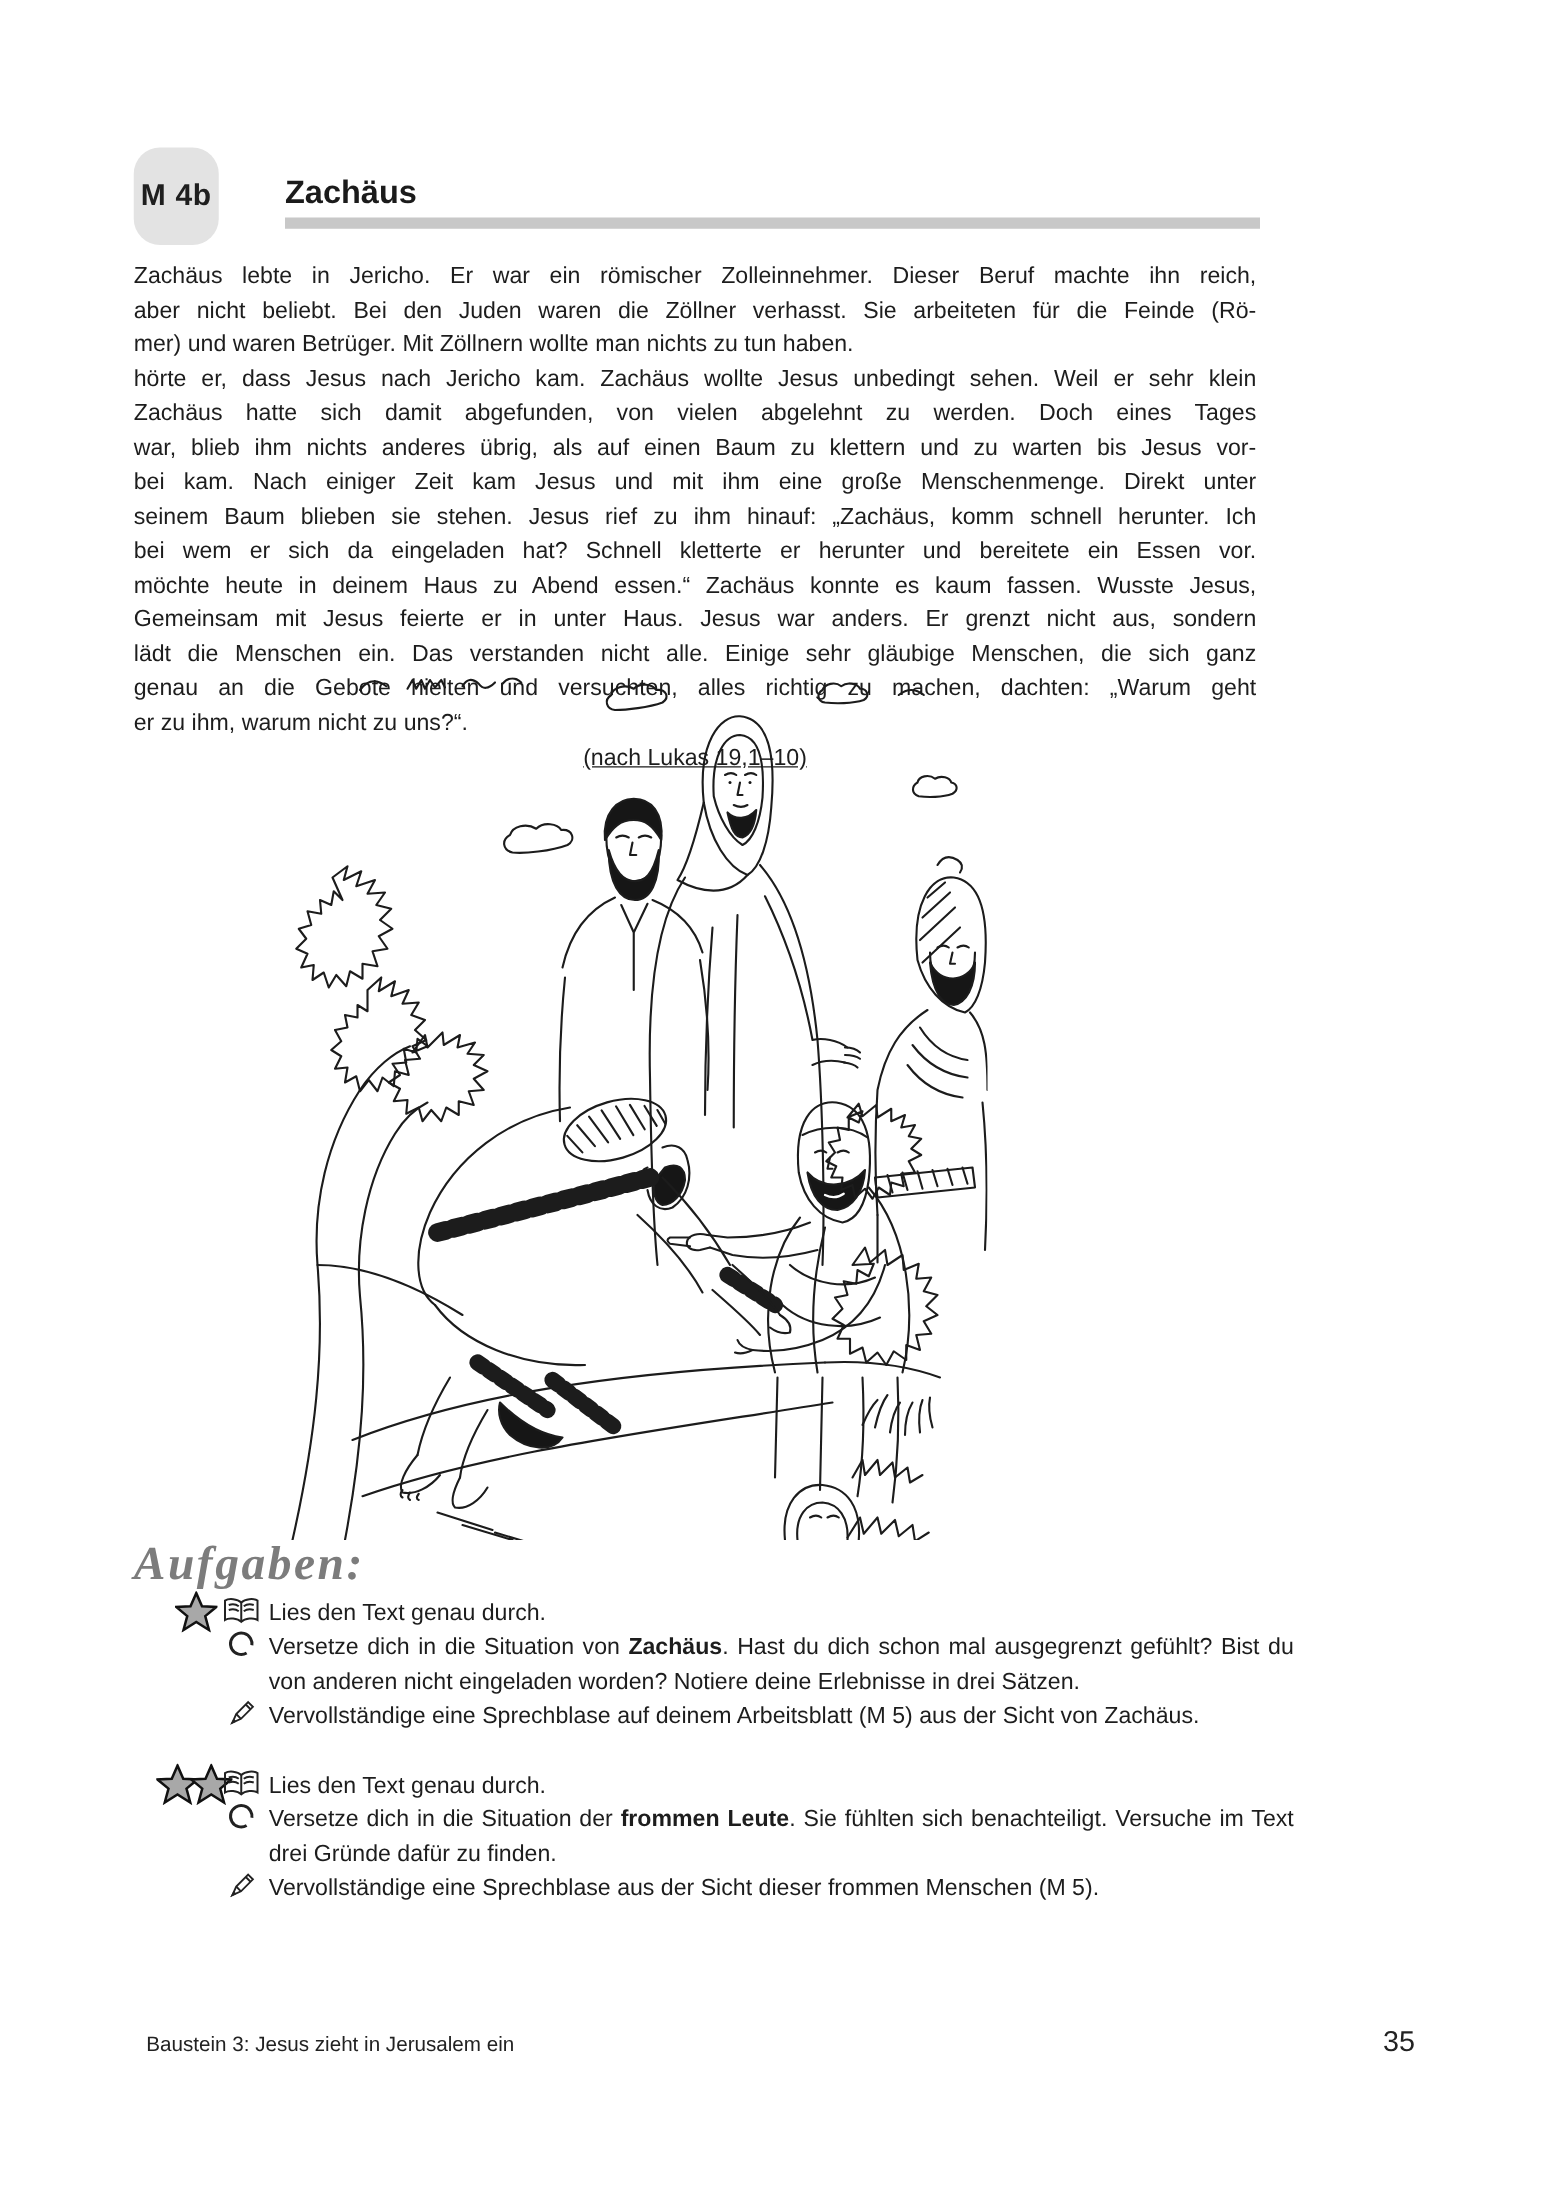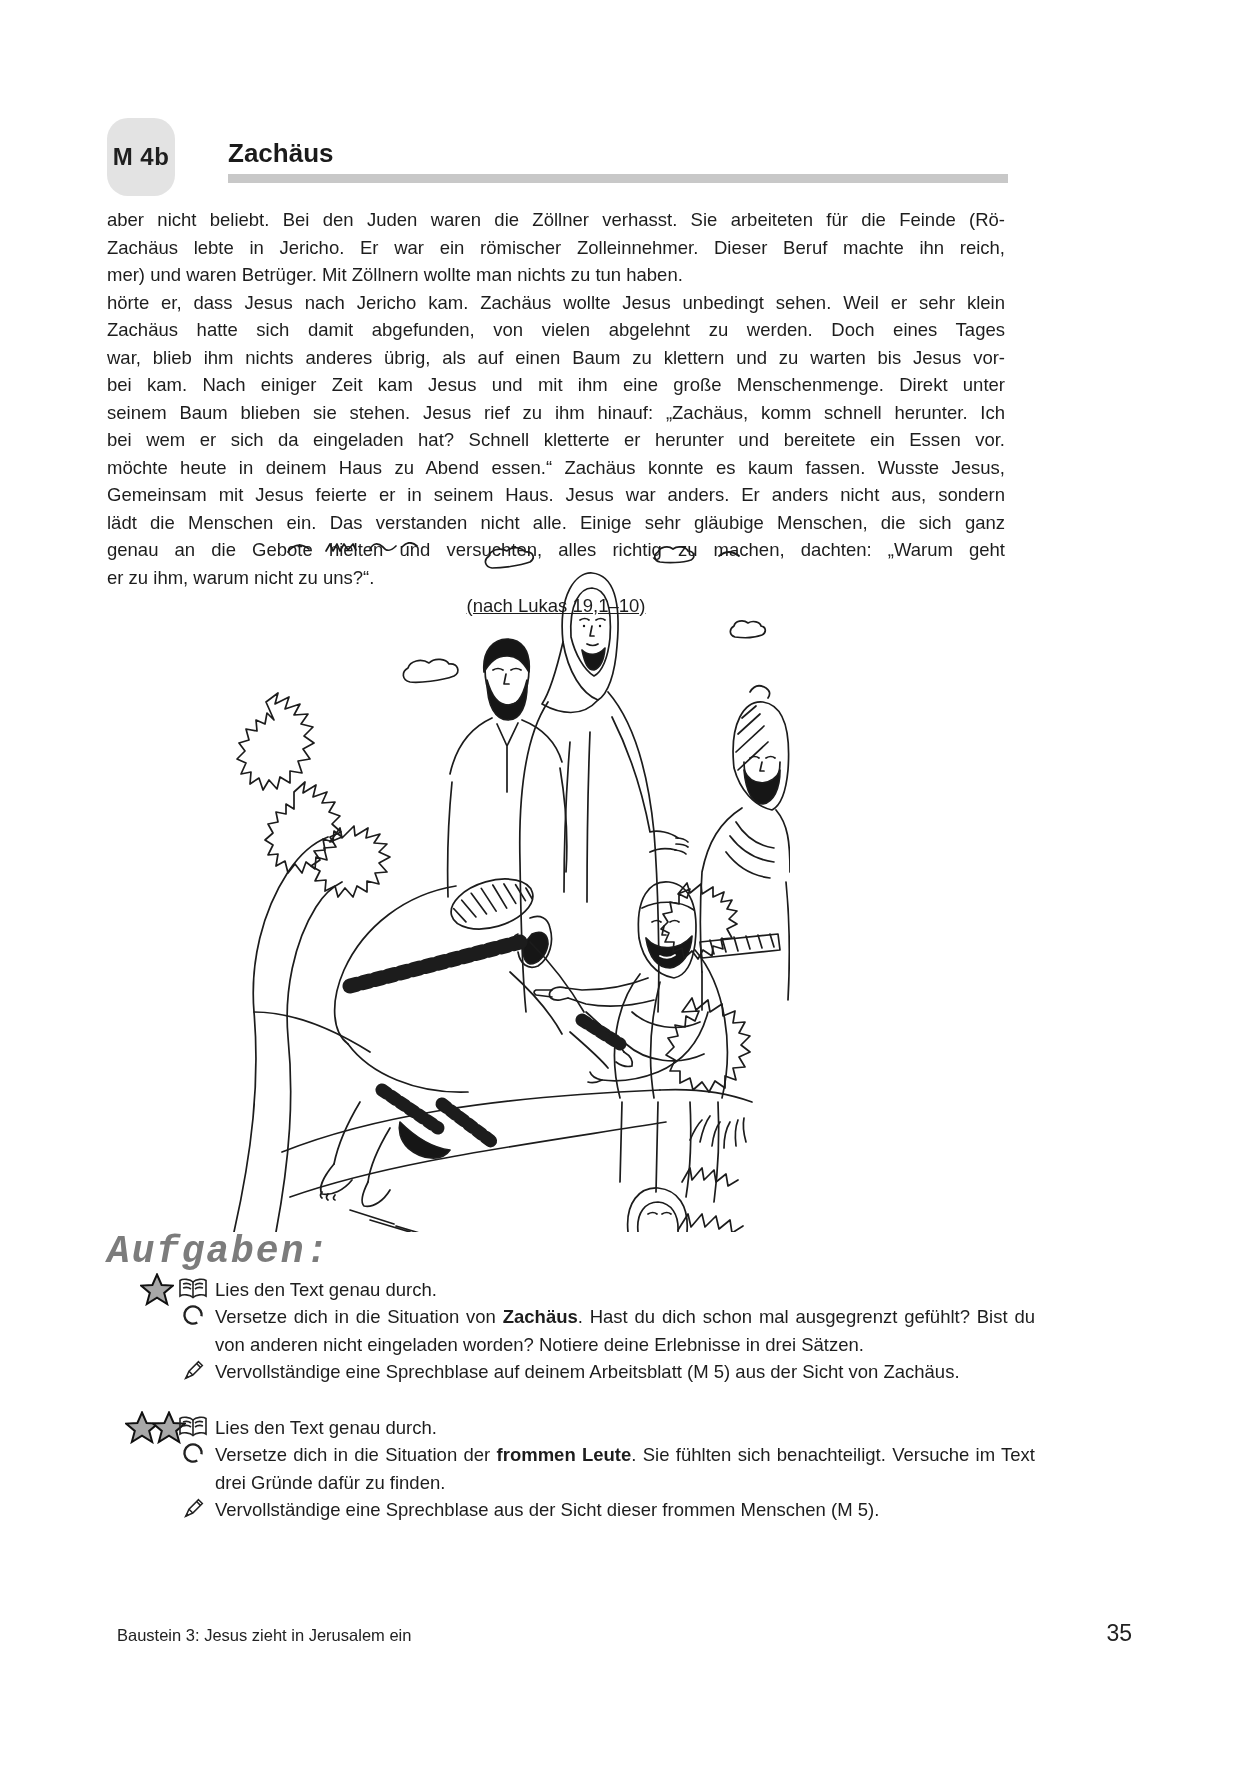--- a/index.html
+++ b/index.html
@@ -23,21 +23,21 @@
   .body-text { position:absolute; left:107px; top:206px; width:898px; font-size:18.5px; line-height:27.5px; }
   .bodyline { white-space:nowrap; text-align:justify; text-align-last:justify; }
   .bodyline.last { text-align-last:left; }
   .attribution { text-align:center; margin-top:1px;text-decoration:underline; }
   
   .illustration { position:absolute; left:230px; top:542px; width:560px; height:690px; }
   .illustration svg { width:100%; height:100%; }
   
   .tasks { position:absolute; left:107px; top:1238px; width:898px; font-size:18.5px; line-height:27.5px; }
   .tasks-heading {
-    font-family:Liberation Mono, monospace; font-style:italic; font-size:38px; color:#7c7c7c;
+    font-family:Liberation Serif, serif; font-style:italic; font-size:38px; color:#7c7c7c;
     letter-spacing:2px; margin:0 0 10px 0; font-weight:bold;
   }
   .task-group { position:relative; margin-left:108px; width:820px; }
   .task-group.g2 { margin-top:28px; }
   .stars { position:absolute; top:-3px; display:flex; }
   .g1 .stars { left:-75px; }
   .g2 .stars { left:-90px; }
   .stars svg + svg { margin-left:-7px; }
   .task-item { position:relative; text-align:justify; }
   .item-icon { position:absolute; left:-38px; top:1px; width:32px; text-align:center; }
@@ -57,33 +57,33 @@
 <div class="page">
 
   <div class="m4b-box">
     <span>M 4b</span>
   </div>
   <div class="page-title">Zachäus</div>
   <div class="title-rule"></div>
 
   <div class="body-text">
     <div>
+        <div class="bodyline">Zachäus lebte in Jericho. Er war ein römischer Zolleinnehmer. Dieser Beruf machte ihn reich,</div>
         <div class="bodyline">aber nicht beliebt. Bei den Juden waren die Zöllner verhasst. Sie arbeiteten für die Feinde (Rö-</div>
-        <div class="bodyline">Zachäus lebte in Jericho. Er war ein römischer Zolleinnehmer. Dieser Beruf machte ihn reich,</div>
         <div class="bodyline last">mer) und waren Betrüger. Mit Zöllnern wollte man nichts zu tun haben.</div>
       </div>
     <div>
         <div class="bodyline">hörte er, dass Jesus nach Jericho kam. Zachäus wollte Jesus unbedingt sehen. Weil er sehr klein</div>
         <div class="bodyline">Zachäus hatte sich damit abgefunden, von vielen abgelehnt zu werden. Doch eines Tages</div>
         <div class="bodyline">war, blieb ihm nichts anderes übrig, als auf einen Baum zu klettern und zu warten bis Jesus vor-</div>
         <div class="bodyline">bei kam. Nach einiger Zeit kam Jesus und mit ihm eine große Menschenmenge. Direkt unter</div>
         <div class="bodyline">seinem Baum blieben sie stehen. Jesus rief zu ihm hinauf: „Zachäus, komm schnell herunter. Ich</div>
         <div class="bodyline">bei wem er sich da eingeladen hat? Schnell kletterte er herunter und bereitete ein Essen vor.</div>
         <div class="bodyline">möchte heute in deinem Haus zu Abend essen.“ Zachäus konnte es kaum fassen. Wusste Jesus,</div>
-        <div class="bodyline">Gemeinsam mit Jesus feierte er in seinem Haus. Jesus war anders. Er anders nicht aus, sondern</div>
+        <div class="bodyline">Gemeinsam mit Jesus feierte er in unter Haus. Jesus war anders. Er grenzt nicht aus, sondern</div>
         <div class="bodyline">lädt die Menschen ein. Das verstanden nicht alle. Einige sehr gläubige Menschen, die sich ganz</div>
         <div class="bodyline">genau an die Gebote hielten und versuchten, alles richtig zu machen, dachten: „Warum geht</div>
         <div class="bodyline last">er zu ihm, warum nicht zu uns?“.</div>
       </div>
     <div class="attribution">(nach Lukas 19,1–10)</div>
   </div>
 
   <div class="illustration" role="img" aria-label="Strichzeichnung: Zachäus klettert vom Baum herab, Jesus zeigt auf ihn, umstehende Männer in Gewändern, Wolken und Büsche">
     <svg class="lineart" viewBox="0 0 560 690">
 

